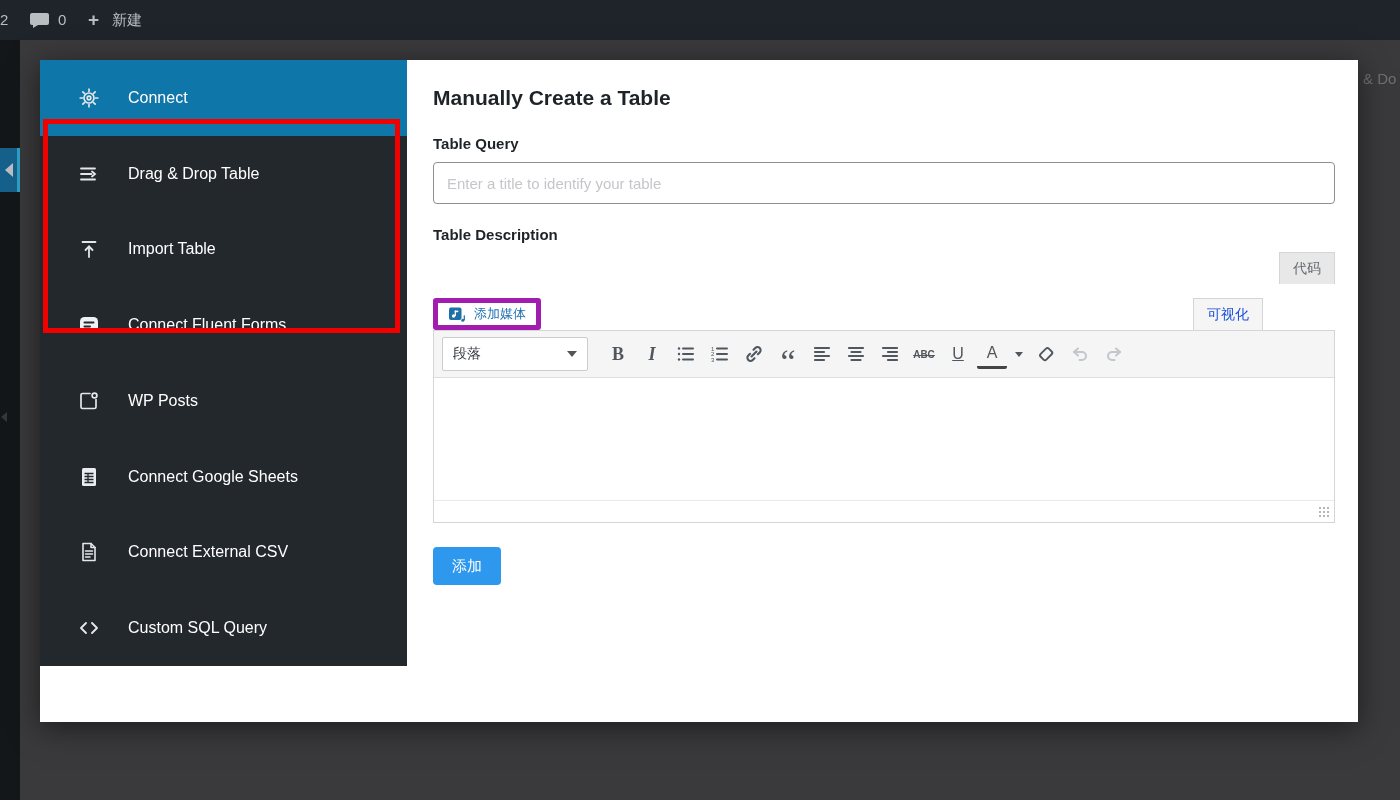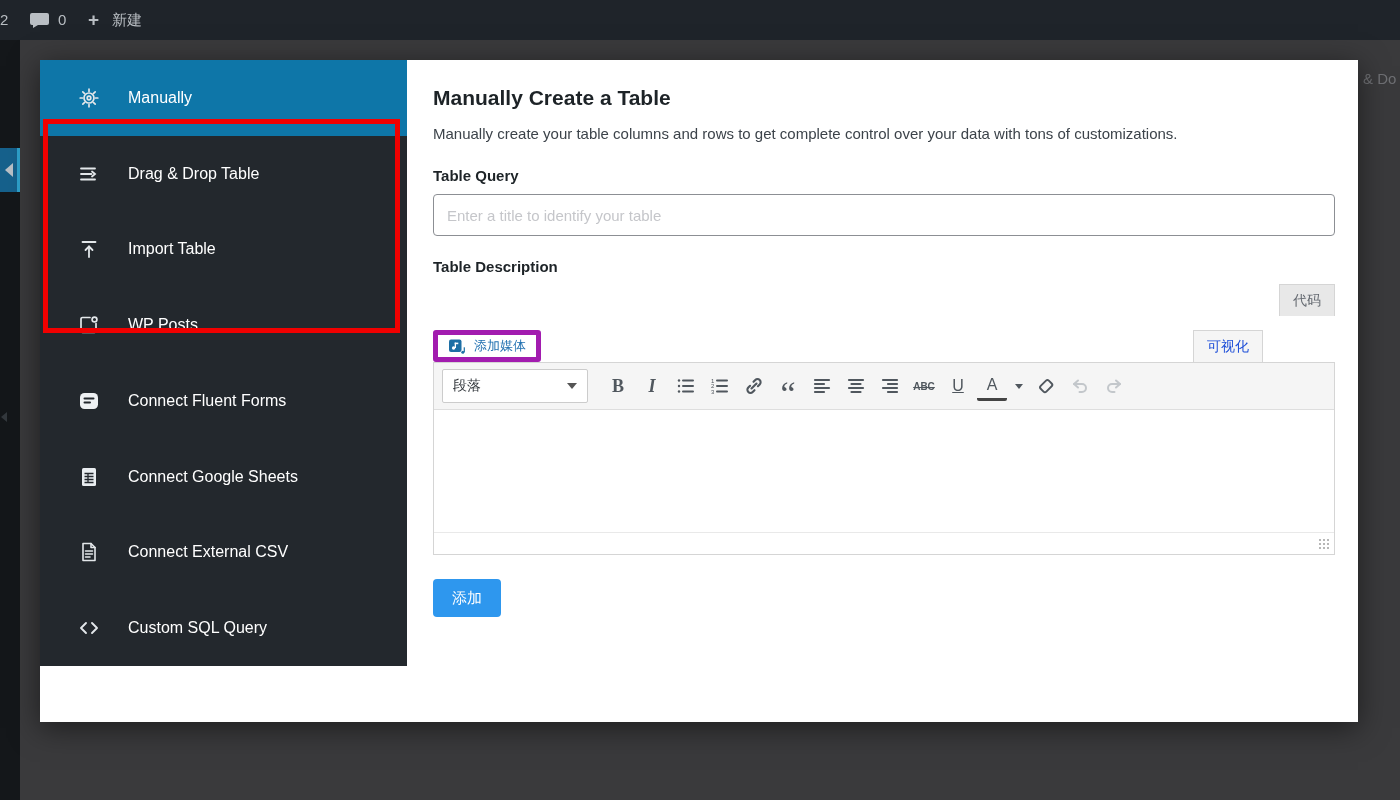--- a/index.html
+++ b/index.html
@@ -107,21 +107,21 @@
     <div class="msidebar">
 
       <div class="side-item active">
         <span class="icn">
           <svg class="ic" width="24" height="24" viewBox="0 0 24 24" fill="none" stroke="#e3e7ea" stroke-width="1.7" stroke-linecap="round">
             <circle cx="12" cy="12" r="5"></circle>
               <circle cx="12" cy="12" r="1.8"></circle>
             <path d="M12 3.2v2.2M12 18.6v2.2M3.2 12h2.2M18.6 12h2.2M5.8 5.8l1.6 1.6M16.6 16.6l1.6 1.6M18.2 5.8l-1.6 1.6M7.4 16.6l-1.6 1.6"></path>
           </svg>
         </span>
-        <span>Manually</span>
+        <span>Connect</span>
       </div>
 
       <div class="side-item">
         <span class="icn">
           <svg class="ic" width="24" height="24" viewBox="0 0 24 24" fill="none" stroke="#e3e7ea" stroke-width="1.8" stroke-linecap="round">
             <path d="M4 6.5h14M4 12h10.5M4 17.5h14"></path>
             <path d="M15 9.5l3 2.5-3 2.5" fill="none"></path>
           </svg>
         </span>
         <span>Drag &amp; Drop Table</span>
@@ -133,36 +133,36 @@
             <path d="M5.5 5h13"></path>
               <path d="M12 20V9.5"></path>
               <path d="M8.5 13L12 9.5 15.5 13"></path>
           </svg>
         </span>
         <span>Import Table</span>
       </div>
 
       <div class="side-item">
         <span class="icn">
+          <svg class="ic" width="24" height="24" viewBox="0 0 24 24">
+            <rect x="3" y="4" width="18" height="16" rx="4.5" fill="#eef1f3"></rect>
+            <path d="M7.5 9.5h9M7.5 13.5h5.5" stroke="#23282d" stroke-width="2" stroke-linecap="round"></path>
+          </svg>
+        </span>
+        <span>Connect Fluent Forms</span>
+      </div>
+
+      <div class="side-item">
+        <span class="icn">
           <svg class="ic" width="24" height="24" viewBox="0 0 24 24" fill="none" stroke="#e3e7ea" stroke-width="1.7" stroke-linecap="round">
             <path d="M19 10.5V18a1.5 1.5 0 0 1-1.5 1.5h-12A1.5 1.5 0 0 1 4 18V6a1.5 1.5 0 0 1 1.5-1.5H13"></path>
             <circle cx="17.5" cy="6.5" r="2.4"></circle>
           </svg>
         </span>
         <span>WP Posts</span>
-      </div>
-
-      <div class="side-item">
-        <span class="icn">
-          <svg class="ic" width="24" height="24" viewBox="0 0 24 24">
-            <rect x="3" y="4" width="18" height="16" rx="4.5" fill="#eef1f3"></rect>
-            <path d="M7.5 9.5h9M7.5 13.5h5.5" stroke="#23282d" stroke-width="2" stroke-linecap="round"></path>
-          </svg>
-        </span>
-        <span>Connect Fluent Forms</span>
       </div>
 
       <div class="side-item">
         <span class="icn">
           <svg class="ic" width="24" height="24" viewBox="0 0 24 24">
             <rect x="5" y="3" width="14" height="18" rx="1.5" fill="#e9edf0"></rect>
             <path d="M7.5 8.5h9M7.5 11.5h9M7.5 14.5h9M7.5 17.5h9M11 8.5v9" stroke="#23282d" stroke-width="1.3"></path>
           </svg>
         </span>
         <span>Connect Google Sheets</span>
@@ -186,21 +186,20 @@
           </svg>
         </span>
         <span>Custom SQL Query</span>
       </div>
     </div>
 
     <div class="red-annotation"></div>
 
     <div class="mcontent">
       <div class="c-heading">Manually Create a Table</div>
-      <div class="c-desc">Manually create your table columns and rows to get complete control over your data with tons of customizations.</div>
 
       <div class="f-label">Table Query</div>
       <input class="title-input" type="text" placeholder="Enter a title to identify your table" style="">
 
       <div class="f-label desc-label">Table Description</div>
 
       <div class="media-row">
         <button class="media-btn">
           <span>
             <svg class="ic" width="19" height="19" viewBox="0 0 19 19">

